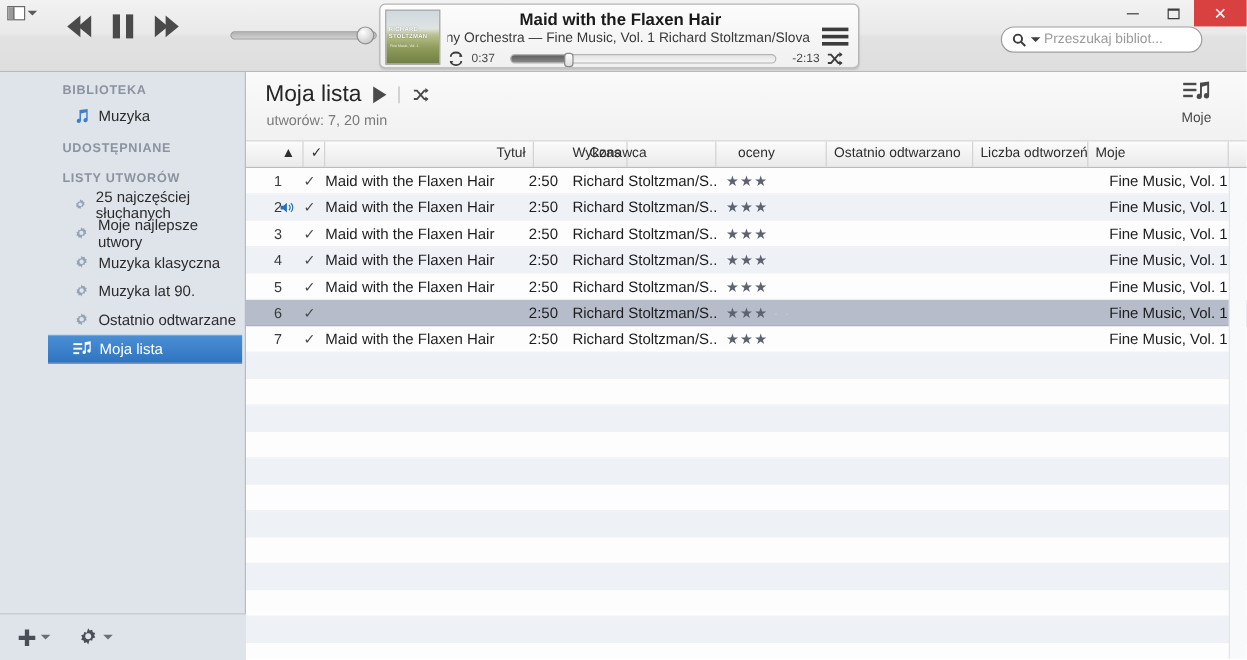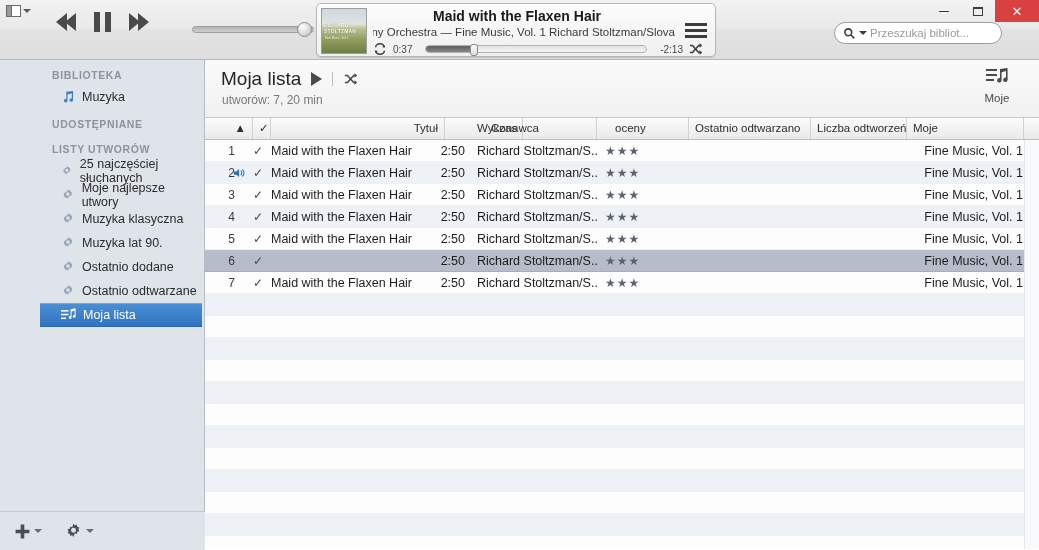--- a/index.html
+++ b/index.html
@@ -330,27 +330,20 @@
             <path d="M10 1.6l1.3 1.9 2.2-.6.5 2.2 2.2.6-1 2 1 2-2.2.6-.5 2.2-2.2-.6L10 15.8 8.7 13.9l-2.2.6-.5-2.2-2.2-.6 1-2-1-2 2.2-.6.5-2.2 2.2.6z" fill="#93a4b8"></path>
             <circle cx="10" cy="8.7" r="2.6" fill="#dfe4ea"></circle>
           </svg>
           <span>Muzyka lat 90.</span>
         </div>
         <div class="sb-item">
           <svg width="14" height="14" viewBox="0 0 20 20">
             <path d="M10 1.6l1.3 1.9 2.2-.6.5 2.2 2.2.6-1 2 1 2-2.2.6-.5 2.2-2.2-.6L10 15.8 8.7 13.9l-2.2.6-.5-2.2-2.2-.6 1-2-1-2 2.2-.6.5-2.2 2.2.6z" fill="#93a4b8"></path>
             <circle cx="10" cy="8.7" r="2.6" fill="#dfe4ea"></circle>
           </svg>
-          <span>Ostatnio dodane</span>
-        </div>
-        <div class="sb-item">
-          <svg width="14" height="14" viewBox="0 0 20 20">
-            <path d="M10 1.6l1.3 1.9 2.2-.6.5 2.2 2.2.6-1 2 1 2-2.2.6-.5 2.2-2.2-.6L10 15.8 8.7 13.9l-2.2.6-.5-2.2-2.2-.6 1-2-1-2 2.2-.6.5-2.2 2.2.6z" fill="#93a4b8"></path>
-            <circle cx="10" cy="8.7" r="2.6" fill="#dfe4ea"></circle>
-          </svg>
           <span>Ostatnio odtwarzane</span>
         </div>
         <div class="sb-item sel">
           <svg width="15" height="14" viewBox="0 0 18 16">
             <rect x="0" y="2" width="9" height="1.9" fill="#ffffff"></rect>
             <rect x="0" y="6.5" width="9" height="1.9" fill="#ffffff"></rect>
             <rect x="0" y="11" width="6" height="1.9" fill="#ffffff"></rect>
             <path d="M11.5 1 v8.4 a1.7 1.7 0 1 0 1.2 1.6 V3.9 l3.6-.9 v5.1 a1.7 1.7 0 1 0 1.2 1.6 V0 z" fill="#ffffff"></path>
           </svg>
           <span>Moja lista</span>

